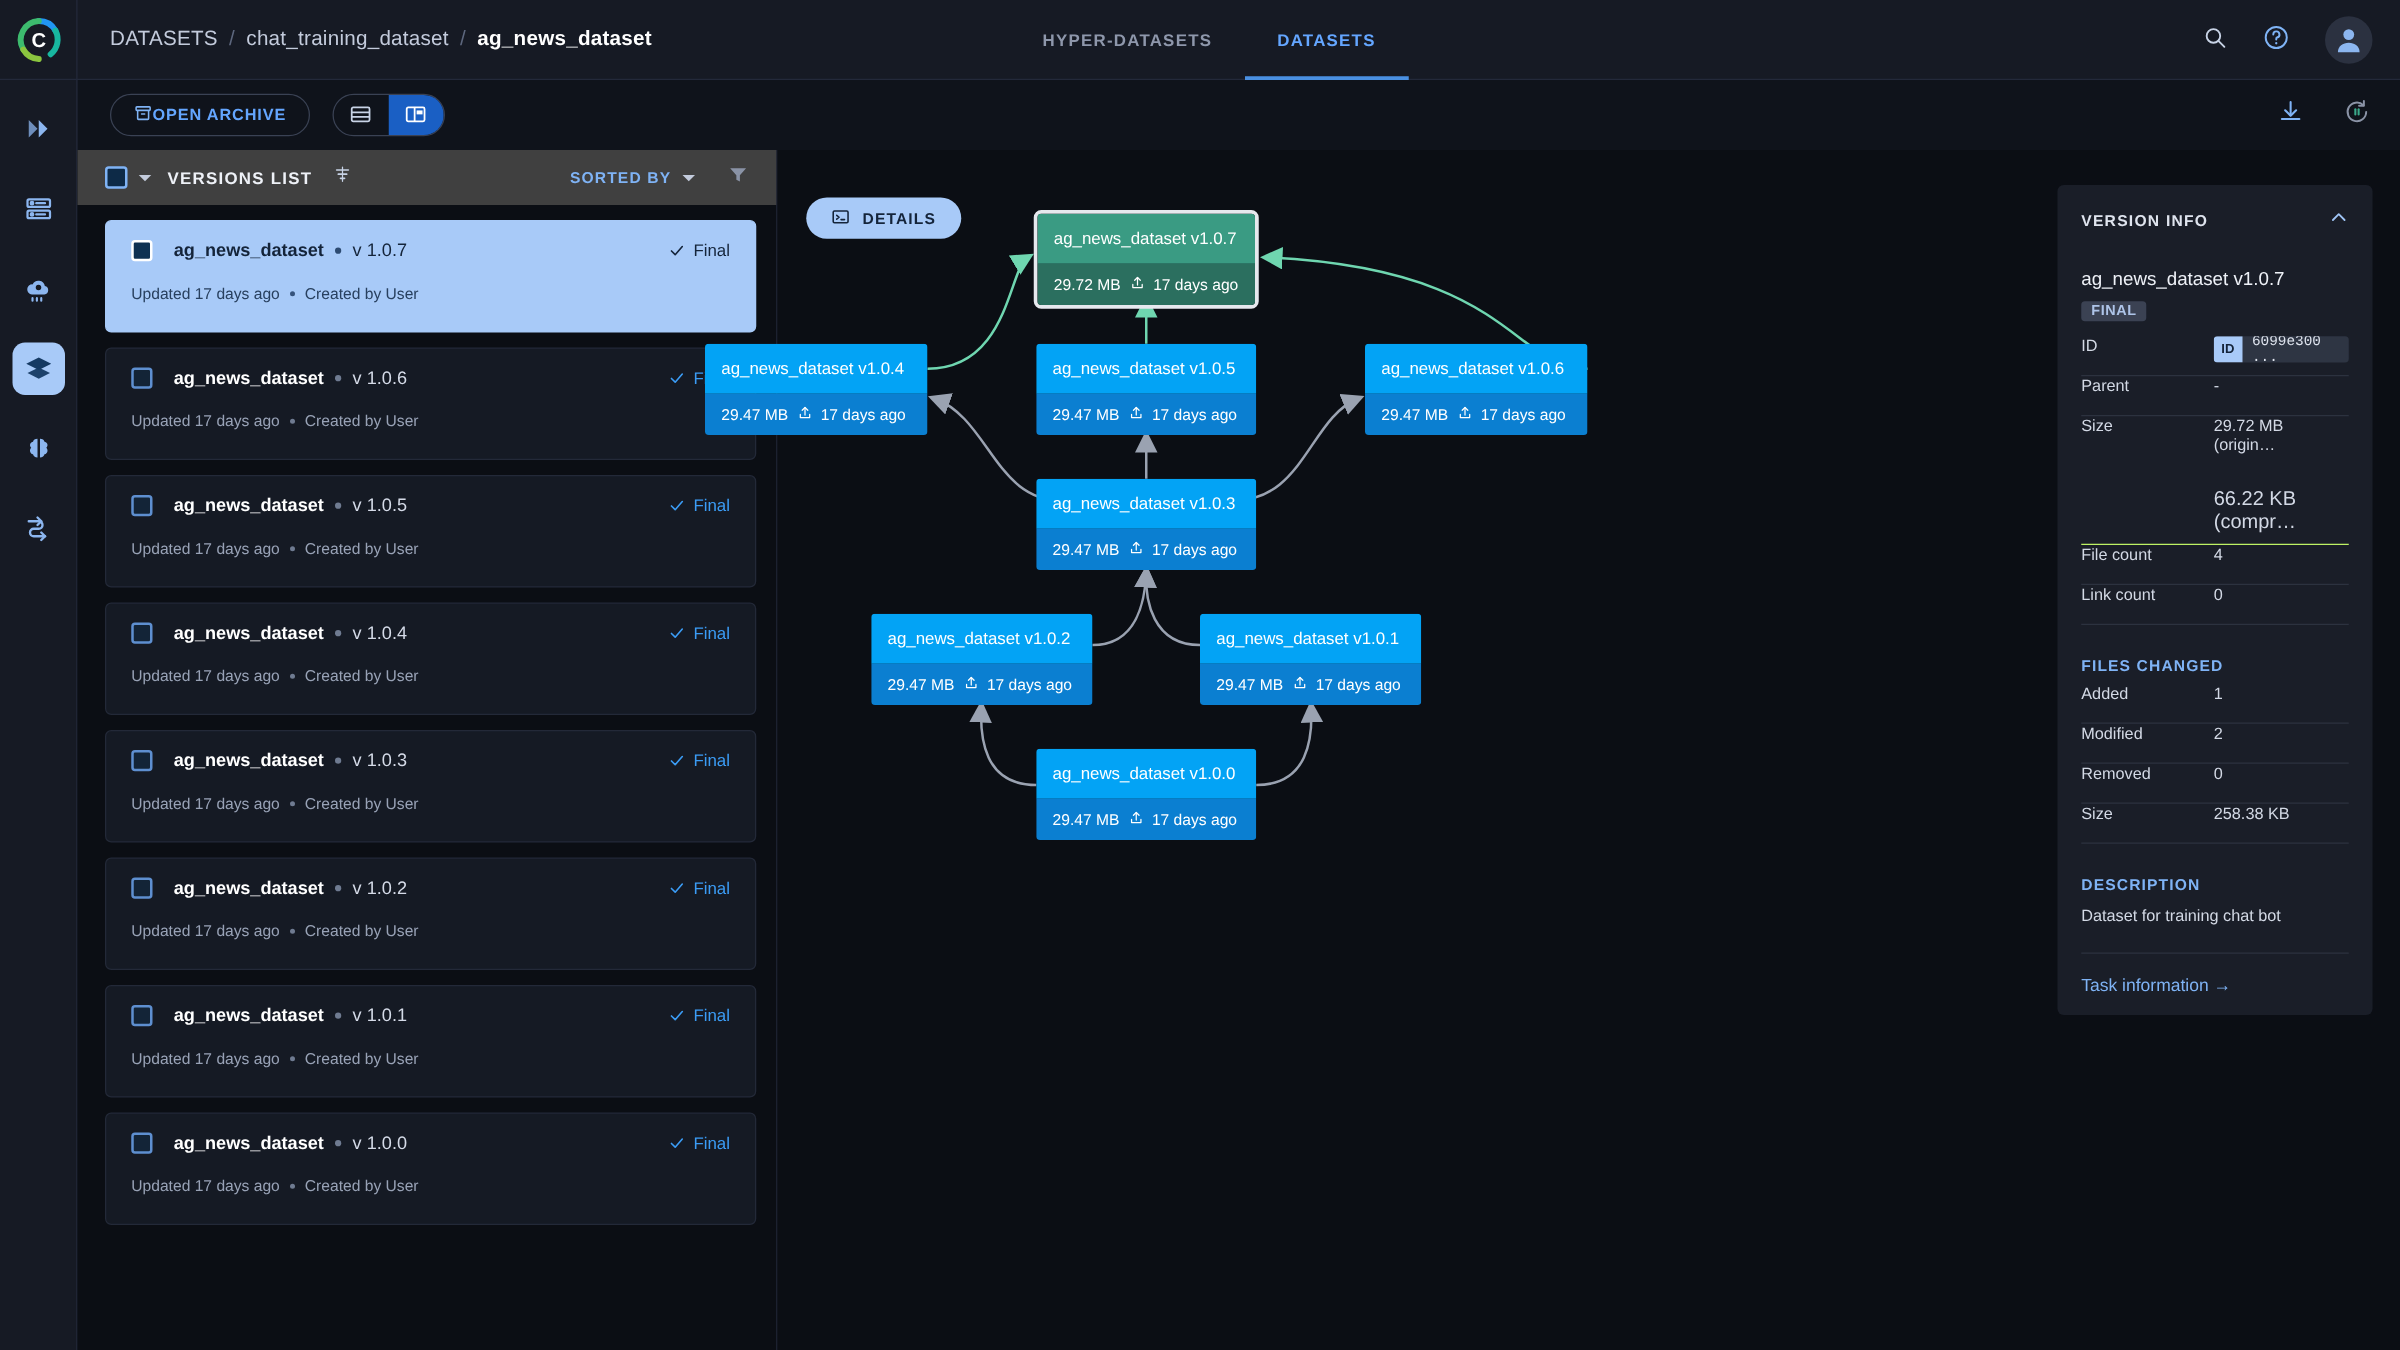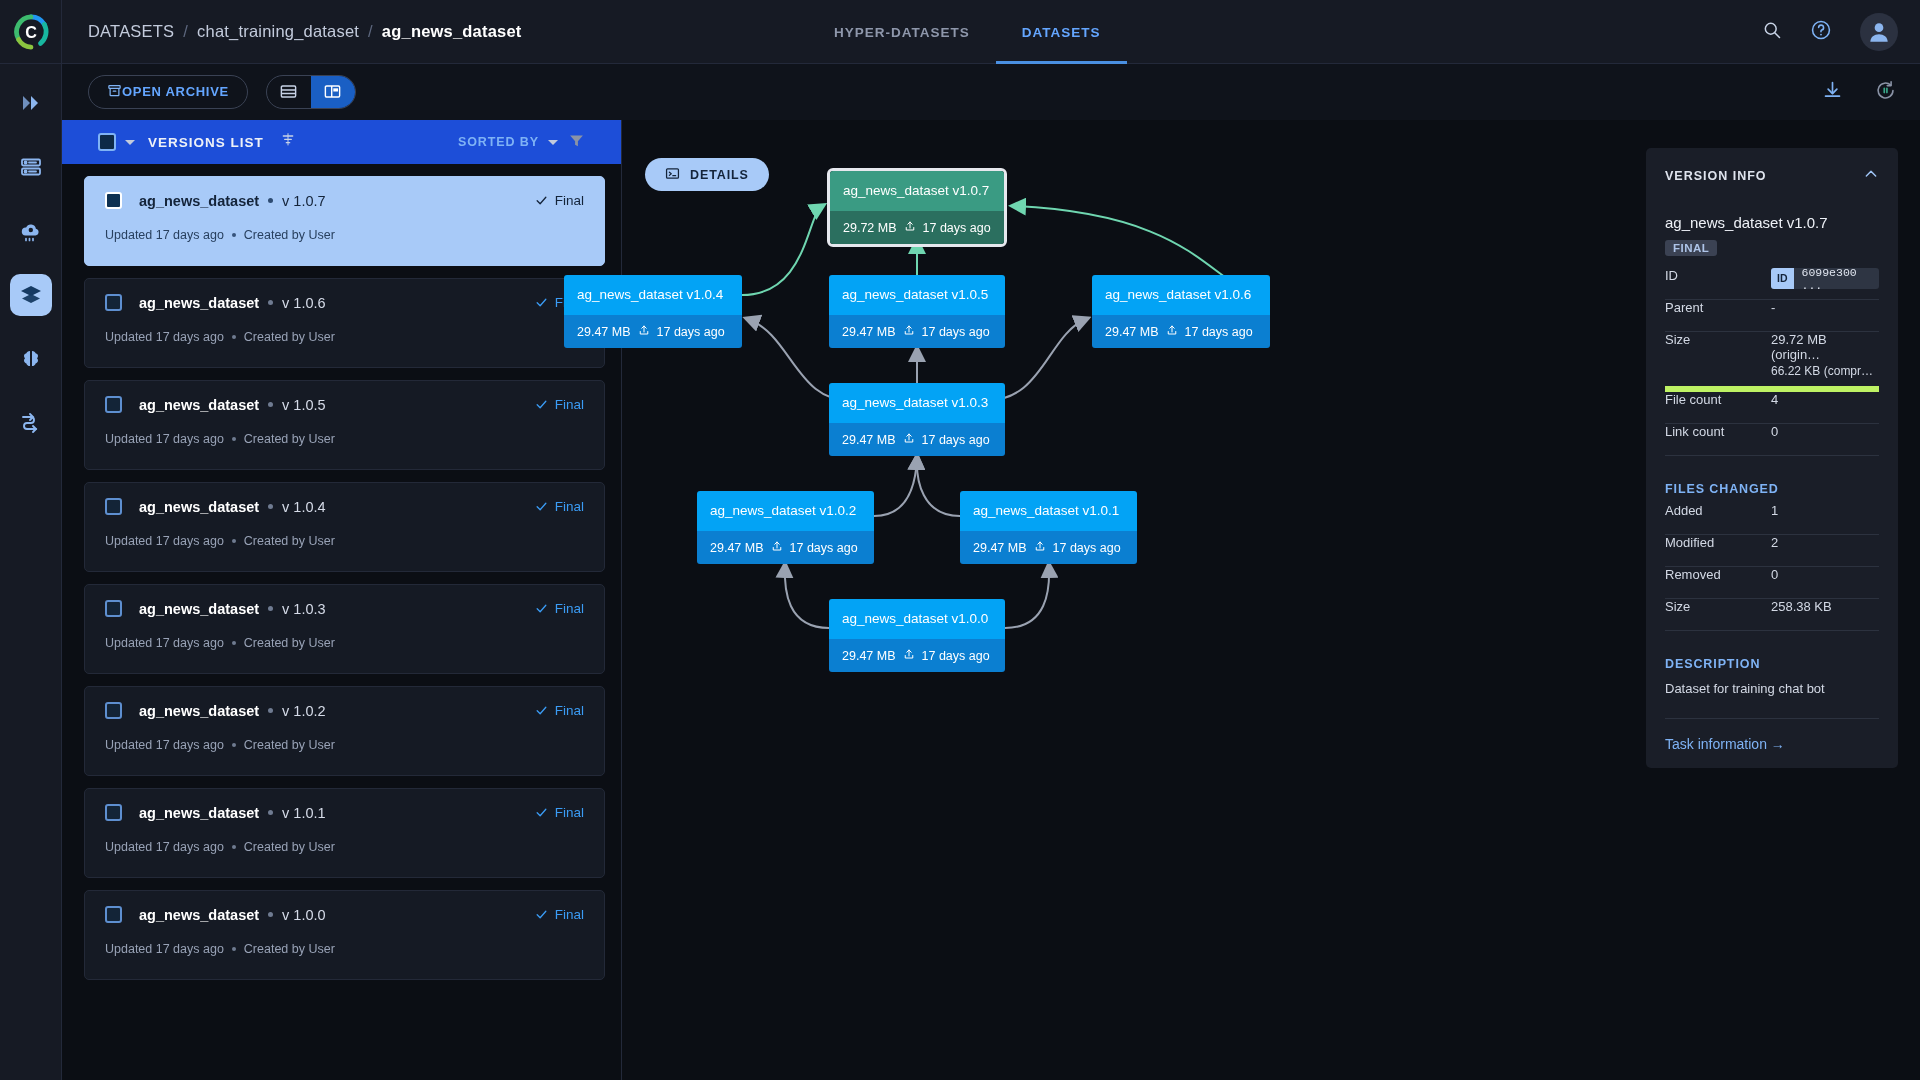--- a/index.html
+++ b/index.html
@@ -87,31 +87,31 @@
     display: flex; align-items: center; justify-content: center; cursor: pointer;
   }
   .rail-item.active { background: #a8caf8; }
 
   
   .listpanel {
     position: absolute; top: 120px; left: 62px; width: 560px; height: 960px;
     background: #0b0e14; border-right: 1px solid #23293a;
   }
   .list-header {
-    height: 44px; background: #1d4ed8; display: flex; align-items: center; padding: 0 36px;
+    height: 44px; background: #404040; display: flex; align-items: center; padding: 0 22px;
   }
   .cb {
     width: 18px; height: 18px; border: 2px solid #7fb3f5; border-radius: 3px; background: #17304f;
     cursor: pointer;
   }
   .cb.sel { background: #0d2a47; }
   .caret-dn { margin-left: 9px; width: 0; height: 0; border-left: 5px solid transparent; border-right: 5px solid transparent; border-top: 5px solid #c3cbdc; cursor:pointer; }
   .lh-title { margin-left: 13px; font-size: 13.5px; font-weight: bold; letter-spacing: 1px; color: #eef1f7; }
   .lh-sortico { margin-left: 16px; cursor: pointer; }
-  .lh-right { margin-left: auto; display: flex; align-items: center; gap: 10px; }
+  .lh-right { margin-left: auto; display: flex; align-items: center; gap: 26px; }
   .sortedby { font-size: 12.5px; font-weight: bold; letter-spacing: .9px; color: #7fb3f5; display: flex; align-items: center; gap: 9px; cursor: pointer; }
 
   .list-scroll { height: 916px; overflow: hidden; position: relative; }
   .vcard {
     margin: 12px 16px 0 22px; height: 90px; border-radius: 5px;
     background: #151a24; border: 1px solid #232938; padding: 15px 20px;
     cursor: pointer;
   }
   .vcard.selected { background: #a8caf8; border-color: #a8caf8; }
   .vrow1 { display: flex; align-items: center; }
@@ -181,21 +181,21 @@
     overflow: hidden; height: 21px;
   }
   .idchip .lbl { background: #a8caf8; color: #14243a; font-size: 10.5px; font-weight: bold; padding: 0 6px; line-height: 21px; }
   .idchip .val { color: #dfe4ee; font-size: 11.5px; padding: 0 8px; font-family: "Liberation Mono", monospace; }
   .sec-title { margin-top: 26px; margin-bottom: 7px; font-size: 12.5px; font-weight: bold; letter-spacing: .9px; color: #7fb3f5; }
   .desc-text { margin-top: 10px; font-size: 13px; color: #d3d9e5; }
   .task-link {
     margin-top: 22px; padding-top: 17px; border-top: 1px solid #2c323f;
     font-size: 14px; color: #7fb3f5; cursor: pointer;
   }
-  .size-extra { font-size: 12px; color: #d3d9e5; padding-left: 106px; padding-bottom: 8px; border-bottom: 6px solid #bef264; }
+  .size-extra { font-size: 16px; color: #d3d9e5; padding-left: 106px; padding-bottom: 8px; border-bottom: 1px solid #bef264; margin-top: 26px; }
 </style>
 </head>
 <body>
 
 <div class="app">
 
   <div class="topbar">
     <div class="logo-box">
       <svg width="38" height="38" viewBox="0 0 40 40">
         <path d="M20 4 A16 16 0 0 1 34 12" stroke="#2196f3" stroke-width="5" fill="none" stroke-linecap="round"></path>

